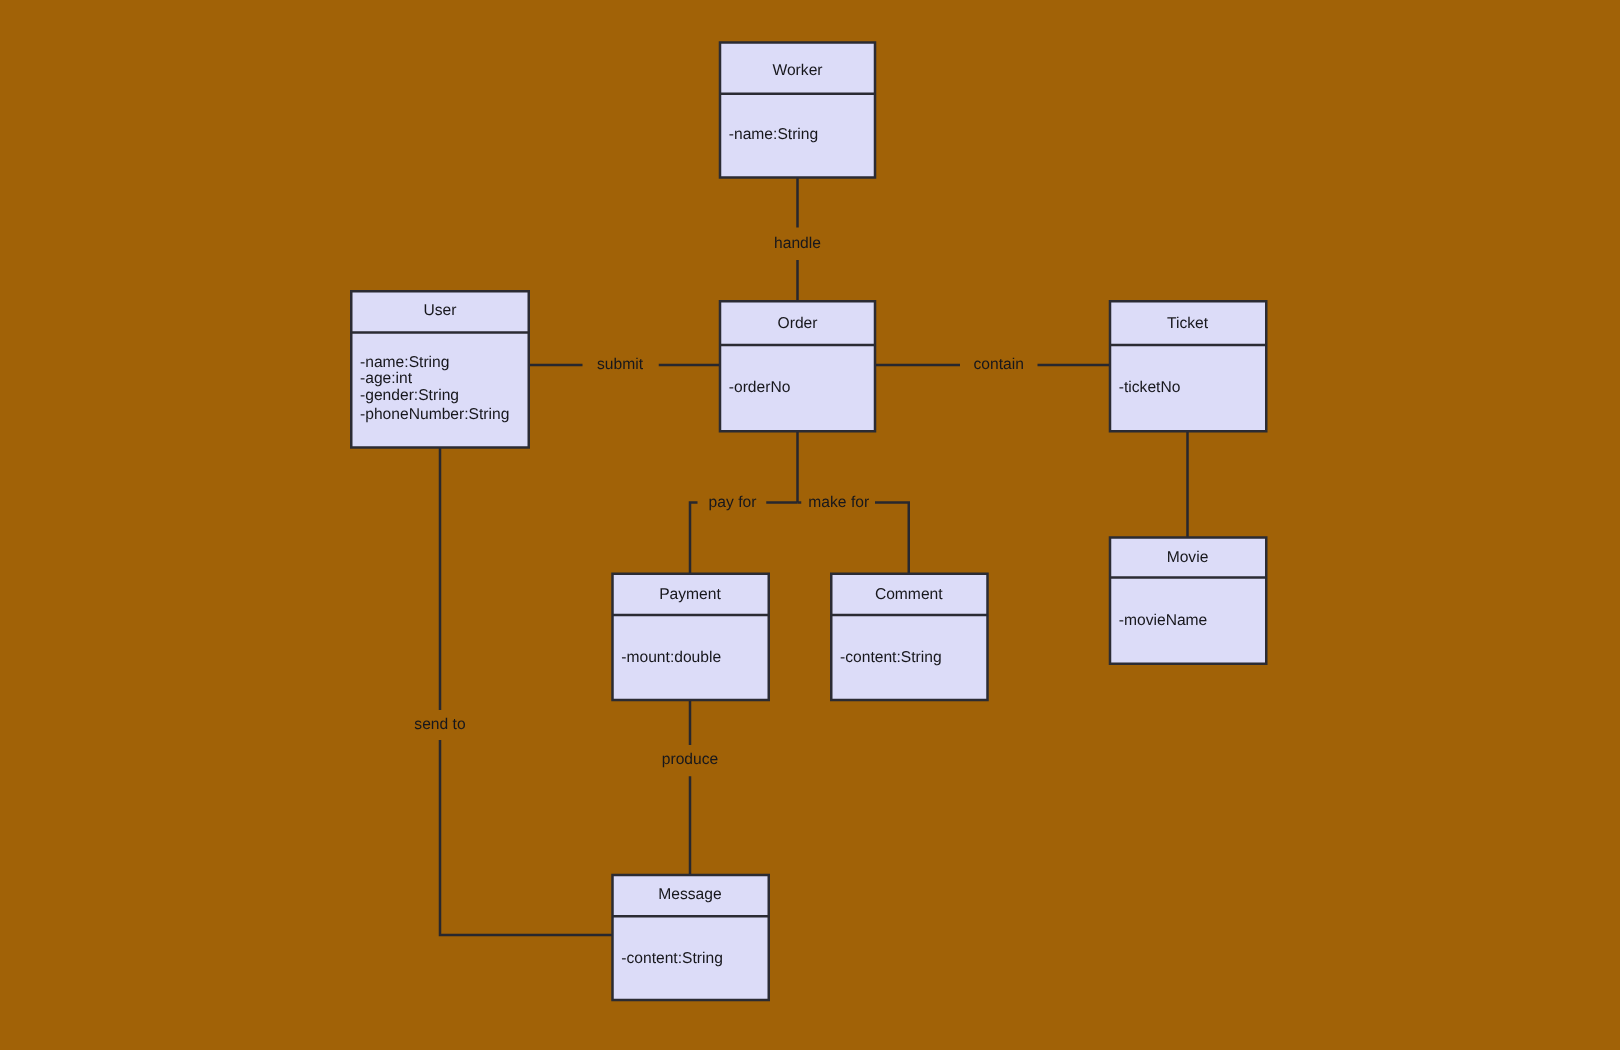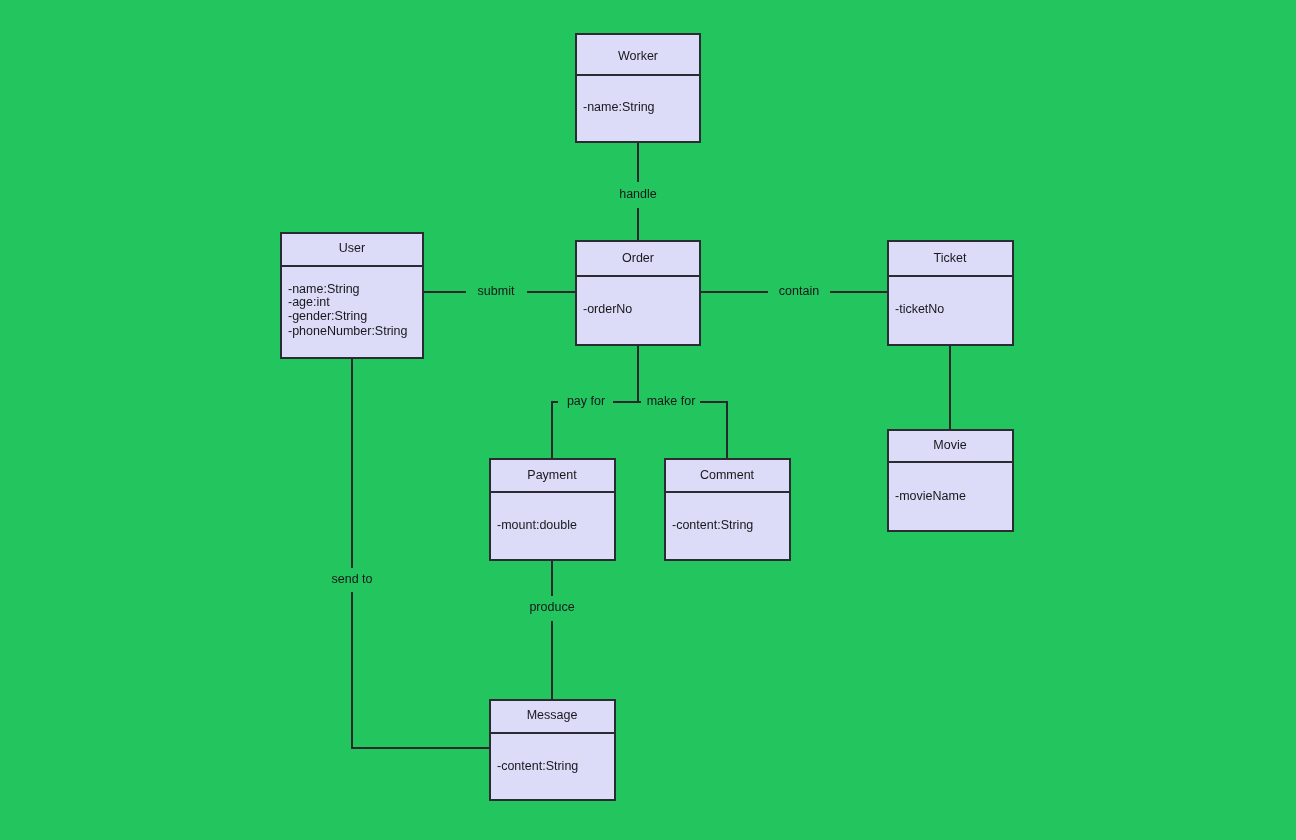--- a/index.html
+++ b/index.html
@@ -11,21 +11,21 @@
   body {
     width: 1296px;
     height: 840px;
     font-family: "Liberation Sans", sans-serif;
     overflow: hidden;
   }
   #diagram-canvas {
     position: relative;
     width: 1296px;
     height: 840px;
-    background: #22c55e;
+    background: #a16207;
   }
   svg#uml-svg {
     position: absolute;
     top: 0;
     left: 0;
     width: 1296px;
     height: 840px;
     display: block;
   }
   .cls-box-fill {

